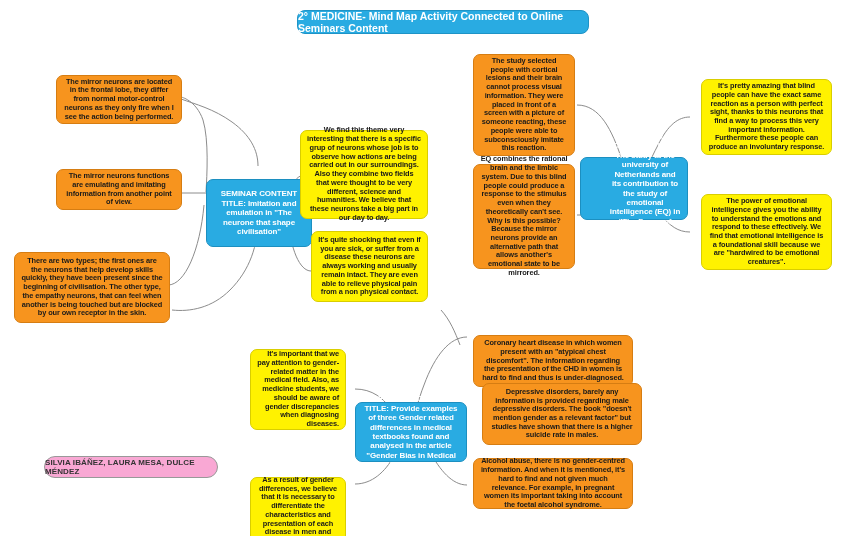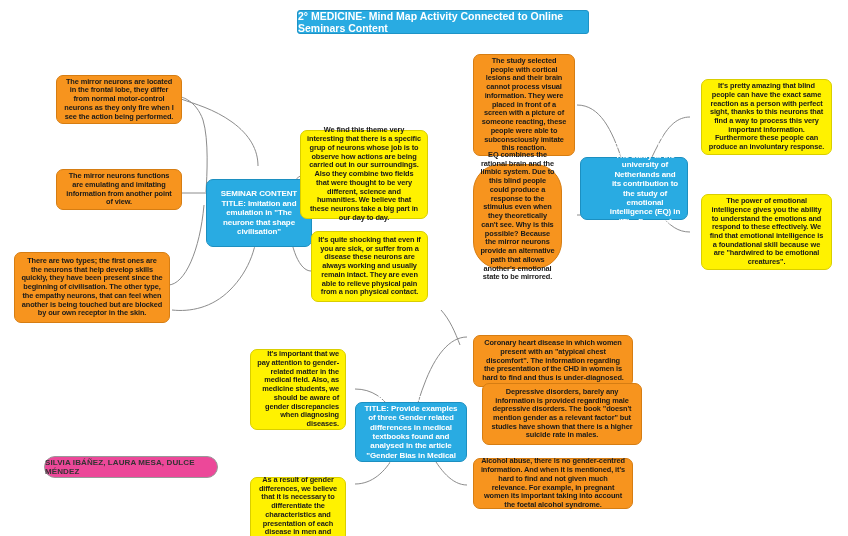--- a/index.html
+++ b/index.html
@@ -38,21 +38,21 @@
     letter-spacing: -0.1px;
   }
   .node span {
     display: block;
     width: 100%;
   }
   .title-banner {
     position: absolute;
     background: #29ABE2;
     border: 1px solid #1E93C6;
-    border-radius: 3px;
+    border-radius: 8px;
     color: #ffffff;
     font-weight: bold;
     font-size: 10.5px;
     display: flex;
     align-items: center;
     justify-content: center;
     letter-spacing: 0px;
   }
   .seminar {
     background: #29ABE2;
@@ -70,21 +70,21 @@
   }
   .yellow {
     background: #FFF200;
     border: 1px solid #D9CE00;
     color: #1a1a1a;
     font-weight: bold;
     font-size: 7.4px;
   }
   .authors {
     position: absolute;
-    background: #ec4899;
+    background: #f9a8d4;
     border: 1px solid #999999;
     border-radius: 14px;
     color: #333333;
     font-size: 8px;
     font-weight: bold;
     display: flex;
     align-items: center;
     justify-content: center;
     letter-spacing: 0.1px;
   }
@@ -149,21 +149,21 @@
   </div>
 
   <div class="node seminar" style="left:580px; top:157px; width:108px; height:63px;padding-left:28px;">
     <span>SEMINAR CONTENT TITLE: The study at the university of Netherlands and its contribution to the study of emotional intelligence (EQ) in "The Power of Emotional Intelligence"</span>
   </div>
 
   <div class="node orange" style="left:473px; top:54px; width:102px; height:102px;">
     <span>The study selected people with cortical lesions and their brain cannot process visual information. They were placed in front of a screen with a picture of someone reacting, these people were able to subconsciously imitate this reaction.</span>
   </div>
 
-  <div class="node orange" style="left:473px; top:164px; width:89px; height:105px;border-radius:27px;">
+  <div class="node orange" style="left:473px; top:164px; width:102px; height:105px;">
     <span>EQ combines the rational brain and the limbic system. Due to this blind people could produce a response to the stimulus even when they theoretically can't see. Why is this possible? Because the mirror neurons provide an alternative path that allows another's emotional state to be mirrored.</span>
   </div>
 
   <div class="node yellow" style="left:701px; top:79px; width:131px; height:76px;">
     <span>It's pretty amazing that blind people can have the exact same reaction as a person with perfect sight, thanks to this neurons that find a way to process this very important information. Furthermore these people can produce an involuntary response.</span>
   </div>
 
   <div class="node yellow" style="left:701px; top:194px; width:131px; height:76px;">
     <span>The power of emotional intelligence gives you the ability to understand the emotions and respond to these effectively. We find that emotional intelligence is a foundational skill because we are "hardwired to be emotional creatures".</span>
   </div>

